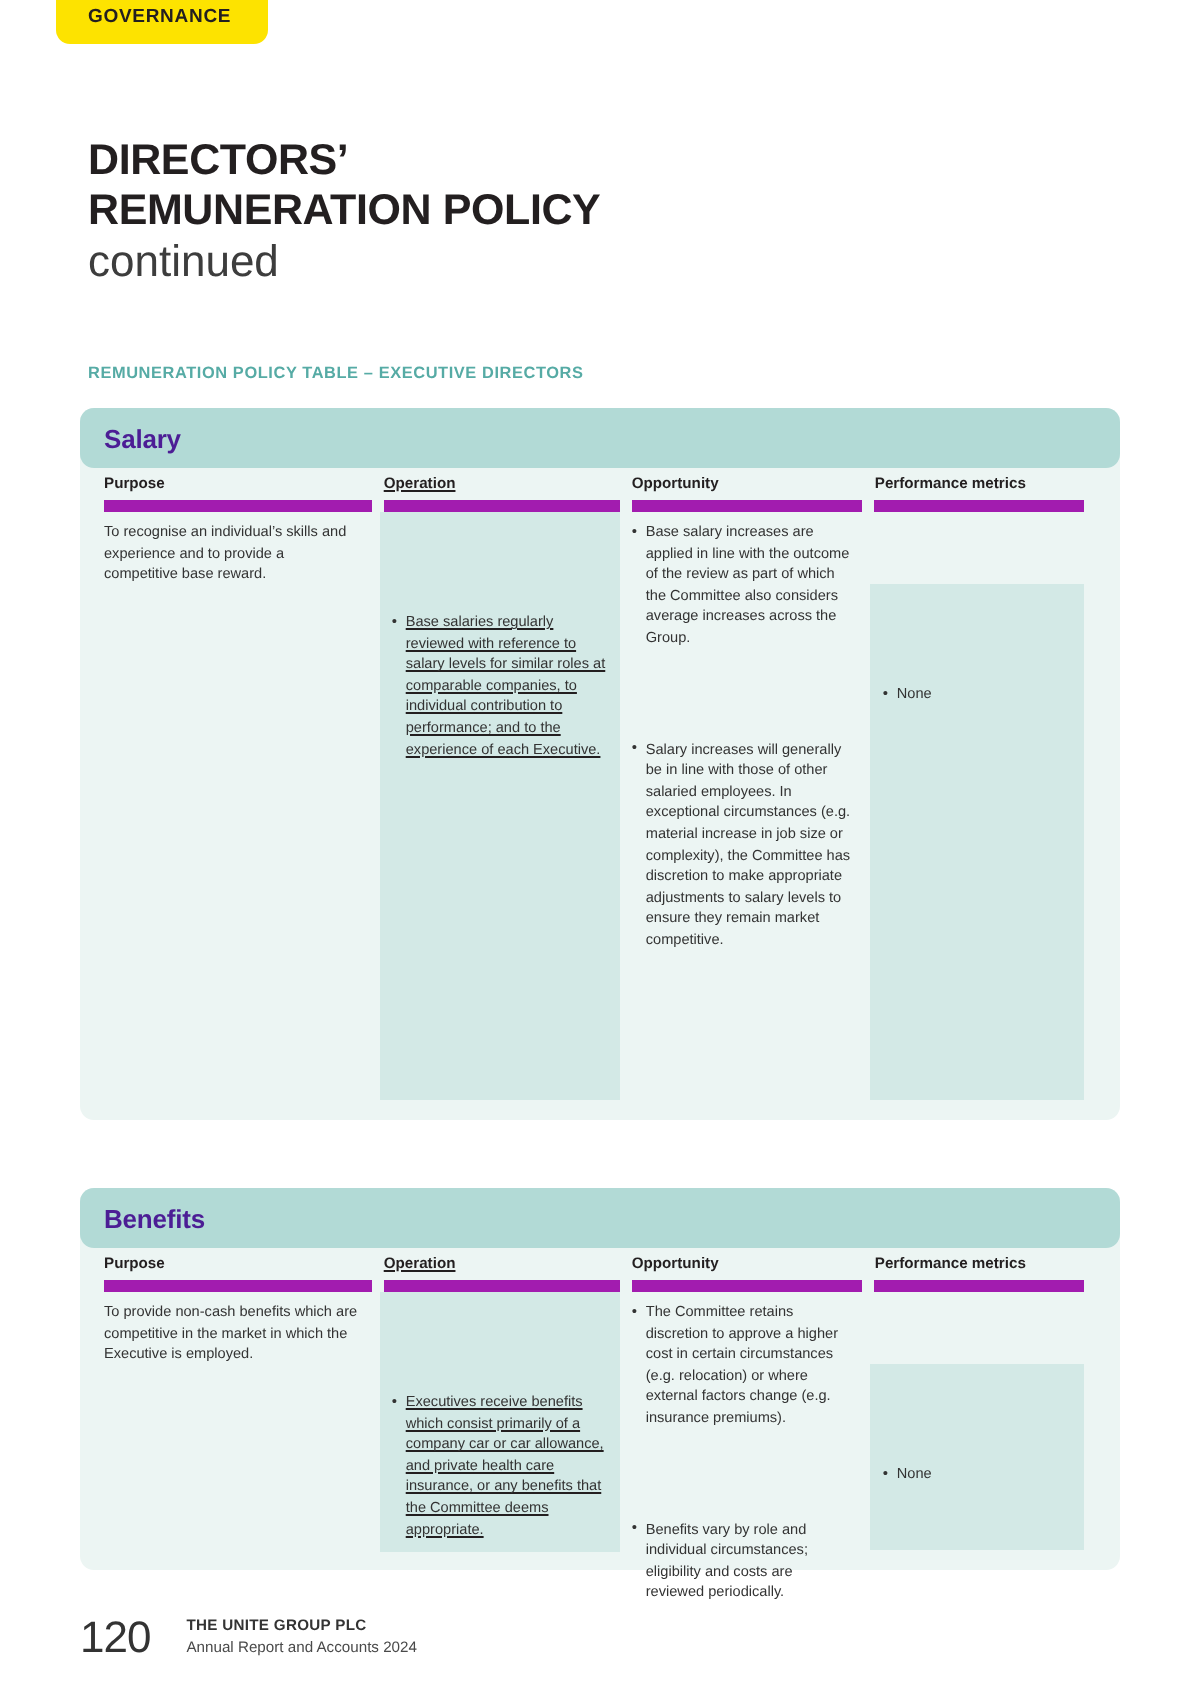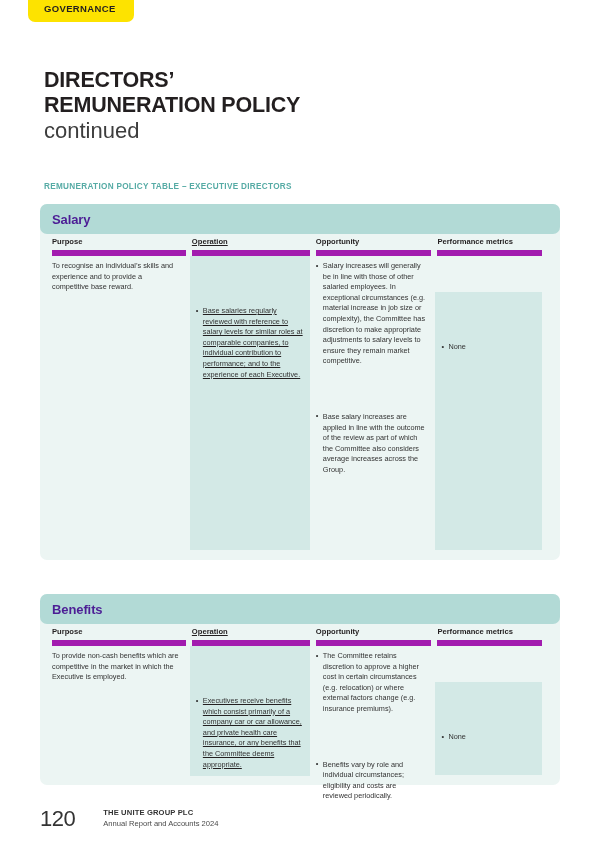--- a/index.html
+++ b/index.html
@@ -169,21 +169,21 @@
     align-items: flex-end;
   }
   .footer .pageno {
     font-size: 22px;
     font-weight: normal;
     color: #333333;
     line-height: 22px;
     letter-spacing: -0.5px;
   }
   .footer .fmeta {
-    margin-left: 28px;
+    margin-left: 18px;
     padding-bottom: 1px;
   }
   .footer .fmeta .l1 {
     font-size: 7.6px;
     font-weight: bold;
     color: #333333;
     letter-spacing: 0.15px;
     display: block;
     line-height: 11px;
   }
@@ -226,22 +226,22 @@
       <div class="colbody">
         <ul class="bullets">
           <li>Base salaries regularly reviewed with reference to salary levels for similar roles at comparable companies, to individual contribution to performance; and to the experience of each Executive.</li>
         </ul>
       </div>
     </div>
     <div class="pcol c3">
       <div class="colhead">Opportunity</div>
       <div class="colbody">
         <ul class="bullets">
+          <li>Base salary increases are applied in line with the outcome of the review as part of which the Committee also considers average increases across the Group.</li>
           <li>Salary increases will generally be in line with those of other salaried employees. In exceptional circumstances (e.g. material increase in job size or complexity), the Committee has discretion to make appropriate adjustments to salary levels to ensure they remain market competitive.</li>
-          <li>Base salary increases are applied in line with the outcome of the review as part of which the Committee also considers average increases across the Group.</li>
         </ul>
       </div>
     </div>
     <div class="pcol c4 shade">
       <div class="colhead">Performance metrics</div>
       <div class="colbody">
         <ul class="bullets">
           <li>None</li>
         </ul>
       </div>

